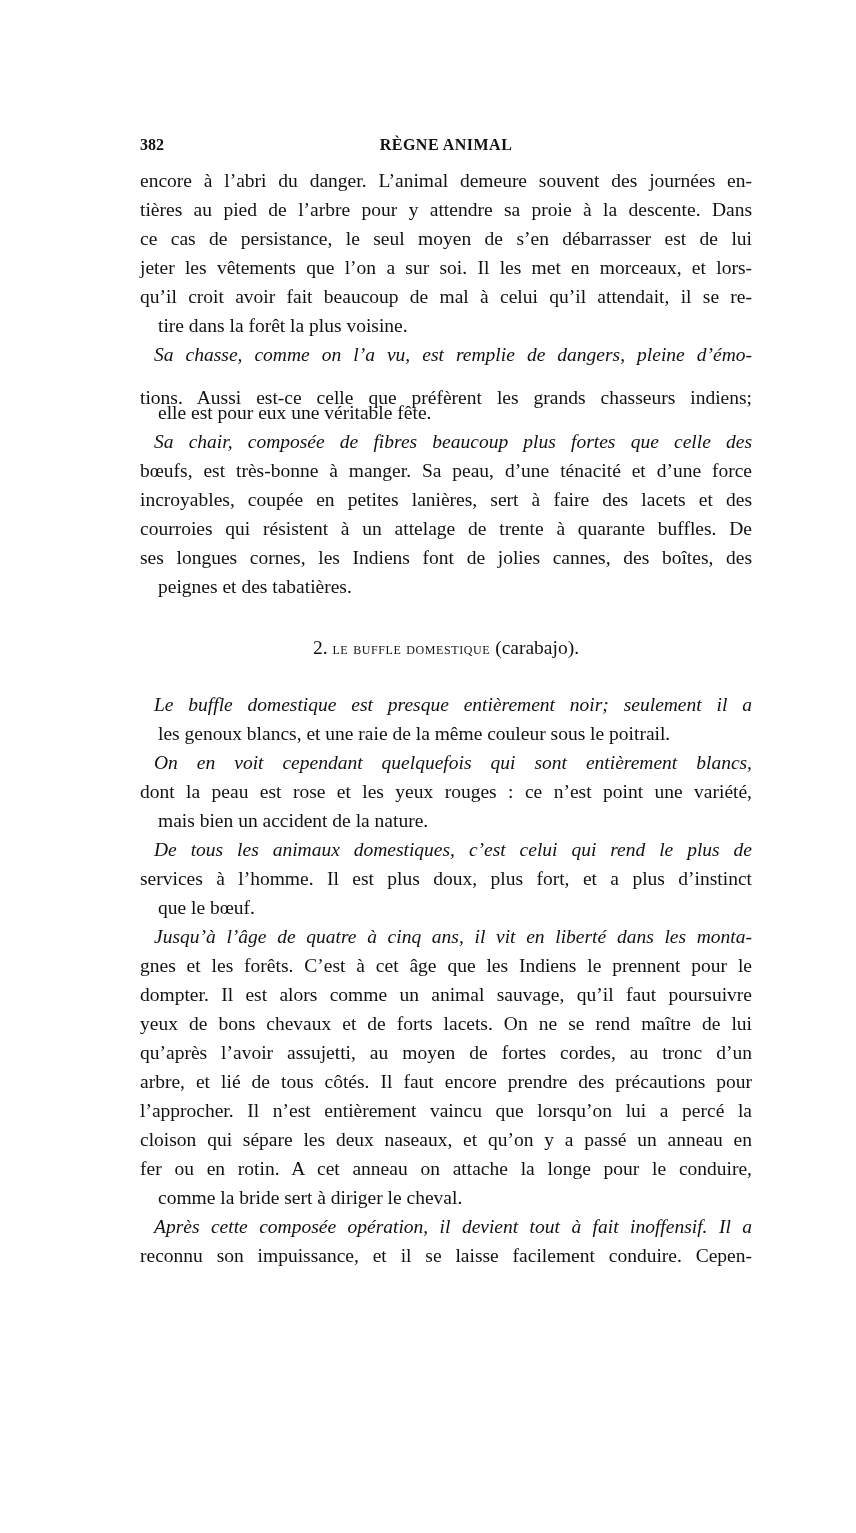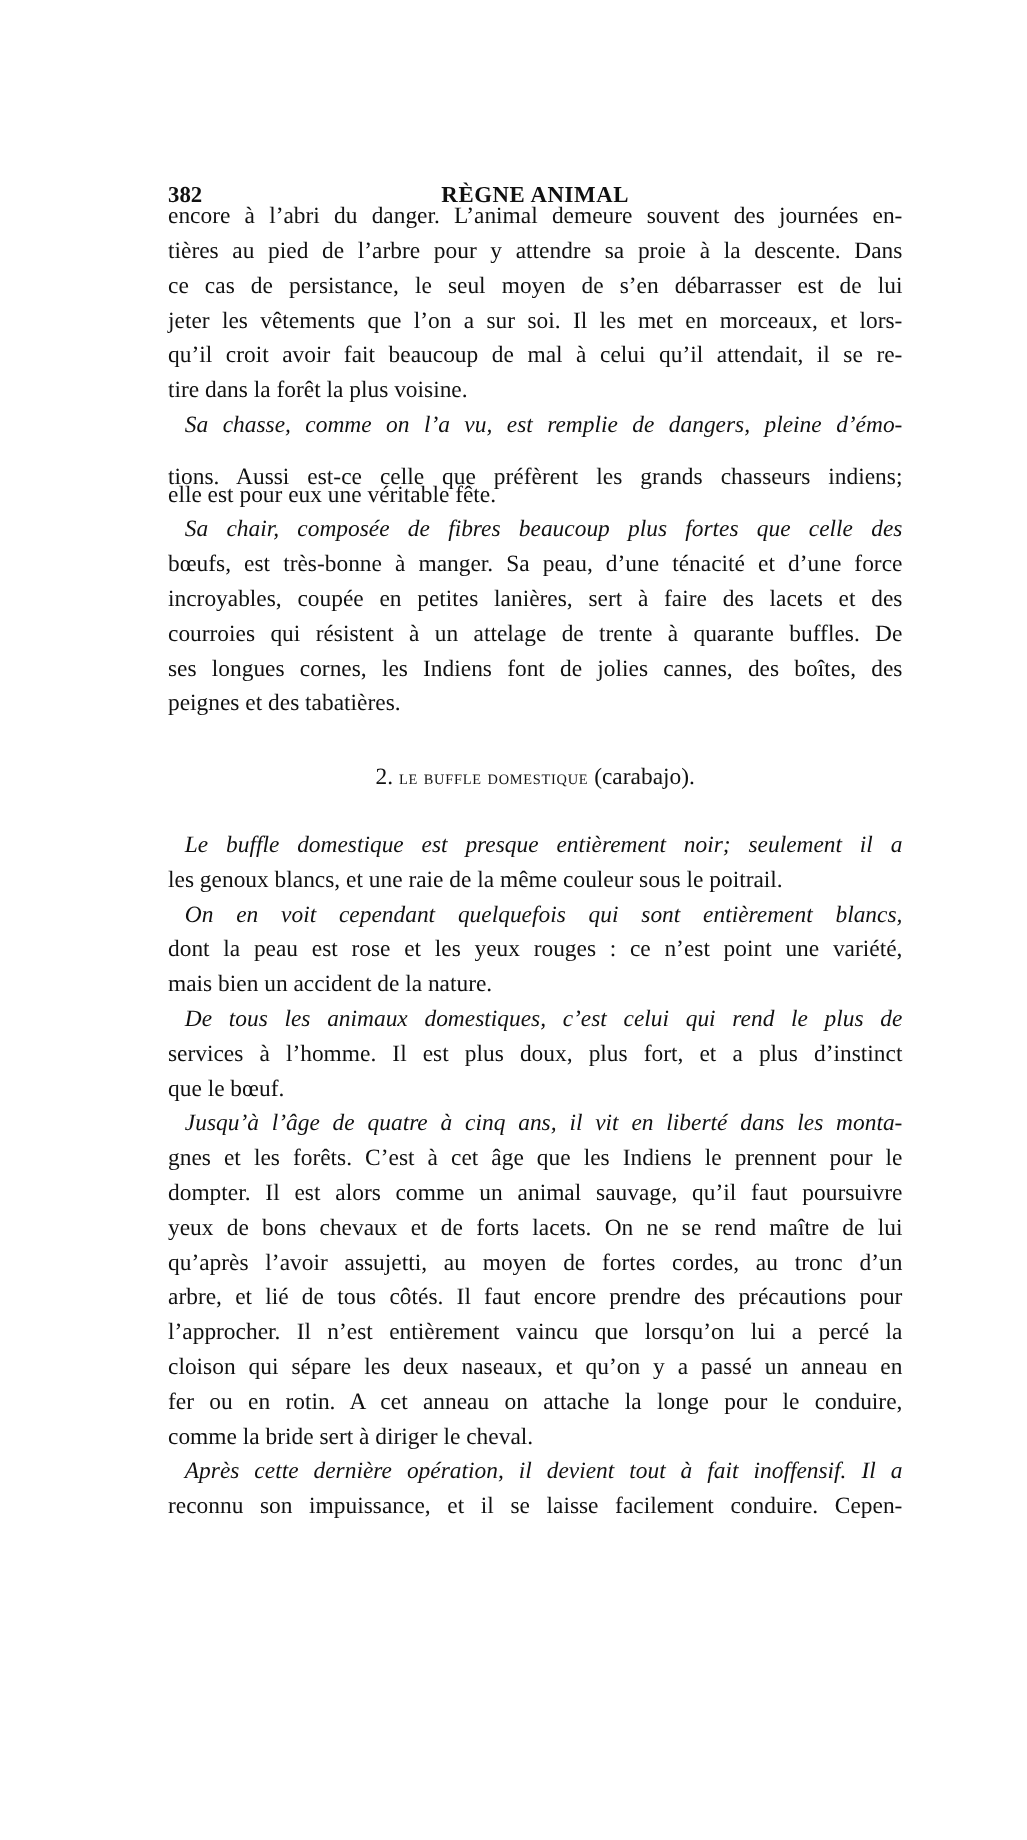--- a/index.html
+++ b/index.html
@@ -1,24 +1,24 @@
 <!DOCTYPE html>
 <html><head>
   <meta charset="utf-8">
   <style>
     html, body { margin: 0; padding: 0; background: #ffffff; }
     body { width: 856px; height: 1533px; position: relative; overflow: hidden;
            font-family: "Liberation Serif", "DejaVu Serif", serif; color: #111; }
     .page { position: absolute; left: 0; top: 0; width: 856px; height: 1533px; }
-    .header { position: absolute; left: 140px; top: 136px; width: 612px; height: 24px; font-size: 19px; margin-top: 16px; }
+    .header { position: absolute; left: 140px; top: 136px; width: 612px; height: 24px; font-size: 16px; }
     .page-num { position: absolute; left: 0; top: 0; font-weight: bold; }
     .running-title { position: absolute; left: 0; right: 0; text-align: center; top: 0; font-weight: bold; letter-spacing: 0.5px; }
     .line { position: absolute; left: 140px; width: 612px; font-size: 19.5px; line-height: 28px; height: 28px;
             white-space: nowrap; text-align: justify; text-align-last: justify; }
-    .line.last { text-align-last: left; }
+    .line.last { text-align-last: left; margin-left: 18px; }
     .line.indent { padding-left: 14px; width: 598px; font-style: italic; }
     .section-heading { position: absolute; left: 140px; width: 612px; top: 634px; text-align: center; font-size: 19.5px; line-height: 28px; }
     .sc { font-variant: small-caps; font-size: 17px; letter-spacing: 0.6px; }
     .ital { }
   </style>
 </head>
 <body>
 
 <div class="page">
 
@@ -66,16 +66,16 @@
   <div class="line" style="top:952px">gnes et les forêts. C’est à cet âge que les Indiens le prennent pour le</div>
   <div class="line" style="top:981px">dompter. Il est alors comme un animal sauvage, qu’il faut poursuivre</div>
   <div class="line" style="top:1010px">yeux de bons chevaux et de forts lacets. On ne se rend maître de lui</div>
   <div class="line" style="top:1039px">qu’après l’avoir assujetti, au moyen de fortes cordes, au tronc d’un</div>
   <div class="line" style="top:1068px">arbre, et lié de tous côtés. Il faut encore prendre des précautions pour</div>
   <div class="line" style="top:1097px">l’approcher. Il n’est entièrement vaincu que lorsqu’on lui a percé la</div>
   <div class="line" style="top:1126px">cloison qui sépare les deux naseaux, et qu’on y a passé un anneau en</div>
   <div class="line" style="top:1155px">fer ou en rotin. A cet anneau on attache la longe pour le conduire,</div>
   <div class="line last" style="top:1184px">comme la bride sert à diriger le cheval.</div>
 
-  <div class="line indent" style="top:1213px">Après cette dernière opération, il devient tout à fait inoffensif. Il a</div>
+  <div class="line indent" style="top:1213px">Après cette composée opération, il devient tout à fait inoffensif. Il a</div>
   <div class="line" style="top:1242px">reconnu son impuissance, et il se laisse facilement conduire. Cepen-</div>
 
 </div>
 
 </body></html>

